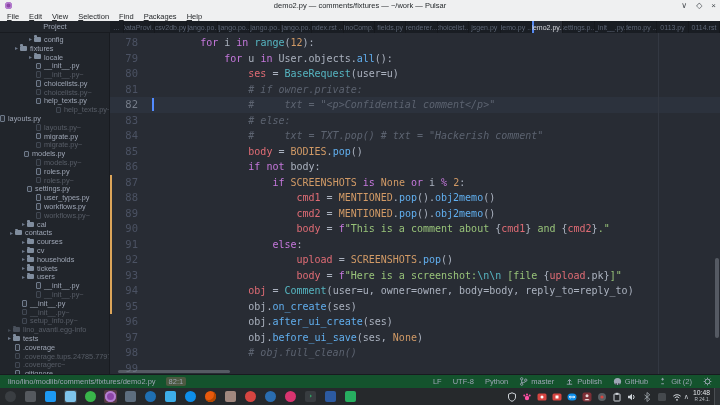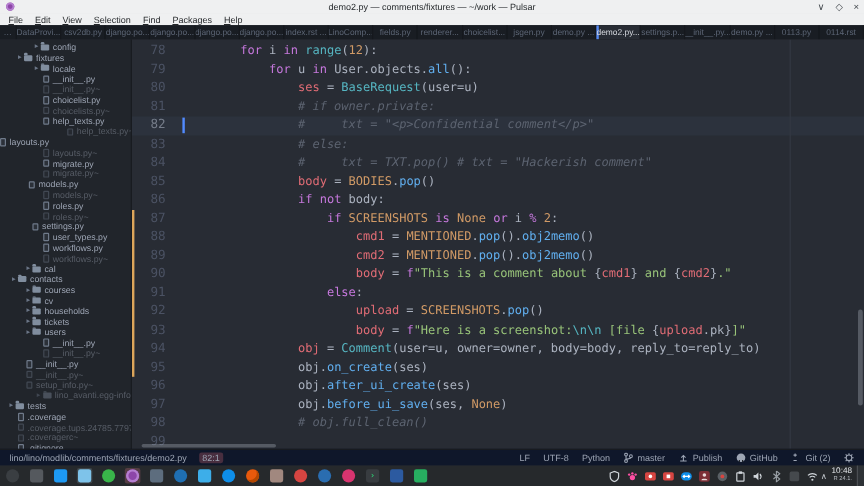--- a/index.html
+++ b/index.html
@@ -48,21 +48,21 @@
         font-size:10px;line-height:15.5px;white-space:pre;}
   .tk-p{color:#abb2bf}.tk-k{color:#c678dd}.tk-v{color:#e06c75}.tk-f{color:#61afef}
   .tk-c{color:#56b6c2}.tk-n{color:#d19a66}.tk-s{color:#98c379}.tk-e{color:#56b6c2}
   .tk-m{color:#5c6370;font-style:italic}
   #git-strip{position:absolute;left:0;width:2px;background:#dca55a;}
   #wrap-guide{position:absolute;top:0;bottom:0;width:1px;background:#333842;}
   #cursor{position:absolute;width:1.5px;height:13px;background:#528bff;}
   #vscroll{position:absolute;right:1px;width:4px;background:rgba(170,178,190,.35);border-radius:2px;}
   #hscroll{position:absolute;bottom:2px;height:3px;background:rgba(170,178,190,.35);border-radius:2px;}
   
-  #statusbar{position:absolute;left:0;right:0;bottom:17px;height:13px;background:#0f172a;
+  #statusbar{position:absolute;left:0;right:0;bottom:17px;height:13px;background:#14532d;
              border-top:1px solid #181b20;display:flex;align-items:center;font-size:7.5px;color:#9da5b4;}
   #status-path{margin-left:8px;}
   #status-pos{margin-left:10px;padding:0 3px;background:rgba(224,108,117,.28);border-radius:2px;}
   #status-right{margin-left:auto;display:flex;align-items:center;gap:11px;padding-right:8px;}
   .sitem{display:flex;align-items:center;gap:3px;}
   .sitem svg{display:block;}
   
   #taskbar{position:absolute;left:0;right:0;bottom:0;height:17px;background:#26292c;
            display:flex;align-items:center;}
   #launchers{display:flex;align-items:center;gap:7px;padding-left:4px;}
@@ -98,20 +98,21 @@
     <span class="menu-item"><u>F</u>ile</span>
     <span class="menu-item"><u>E</u>dit</span>
     <span class="menu-item"><u>V</u>iew</span>
     <span class="menu-item"><u>S</u>election</span>
     <span class="menu-item"><u>F</u>ind</span>
     <span class="menu-item"><u>P</u>ackages</span>
     <span class="menu-item"><u>H</u>elp</span>
   </div>
 
 <div id="tabstrip">
+  <div id="project-header">Project</div>
   <div id="tabs">
       <div class="tab first">…</div>
       <div class="tab">DataProvi...</div>
       <div class="tab">csv2db.py</div>
       <div class="tab">django.po...</div>
       <div class="tab">django.po...</div>
       <div class="tab">django.po...</div>
       <div class="tab">django.po...</div>
       <div class="tab">index.rst ...</div>
       <div class="tab">LinoComp...</div>
@@ -149,21 +150,21 @@
       <div class="trow" style="padding-left: 36px;">
         <span class="picon"></span>
         <span>__init__.py</span>
       </div>
       <div class="trow dim" style="padding-left: 36px;">
         <span class="picon"></span>
         <span>__init__.py~</span>
       </div>
       <div class="trow" style="padding-left: 36px;">
         <span class="picon"></span>
-        <span>choicelist.py</span>
+        <span>choicelists.py</span>
       </div>
       <div class="trow dim" style="padding-left: 36px;">
         <span class="picon"></span>
         <span>choicelists.py~</span>
       </div>
       <div class="trow" style="padding-left: 36px;">
         <span class="picon"></span>
         <span>help_texts.py</span>
       </div>
       <div class="trow dim" style="padding-left: 56px;">
@@ -266,21 +267,21 @@
         <span>__init__.py</span>
       </div>
       <div class="trow dim" style="padding-left: 22px;">
         <span class="picon"></span>
         <span>__init__.py~</span>
       </div>
       <div class="trow dim" style="padding-left: 22px;">
         <span class="picon"></span>
         <span>setup_info.py~</span>
       </div>
-      <div class="trow dim" style="padding-left: 8px; justify-content: flex-end;">
+      <div class="trow dim" style="padding-left: 8px;">
         <span class="tarrow">▸</span>
         <span class="ficon"></span>
         <span>lino_avanti.egg-info</span>
       </div>
       <div class="trow" style="padding-left: 8px;">
         <span class="tarrow">▸</span>
         <span class="ficon"></span>
         <span>tests</span>
       </div>
       <div class="trow" style="padding-left: 15px;">

